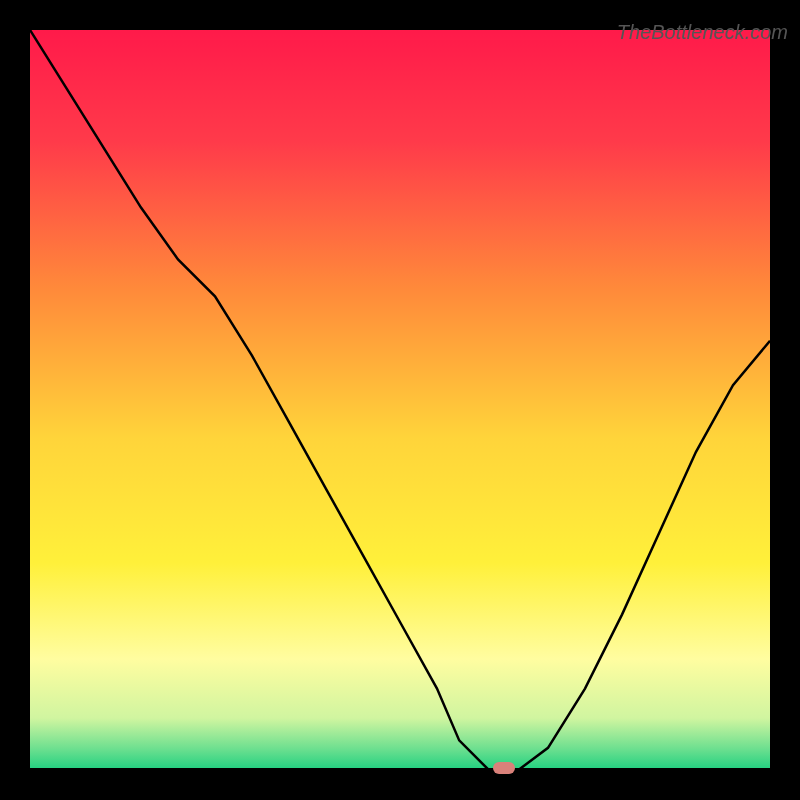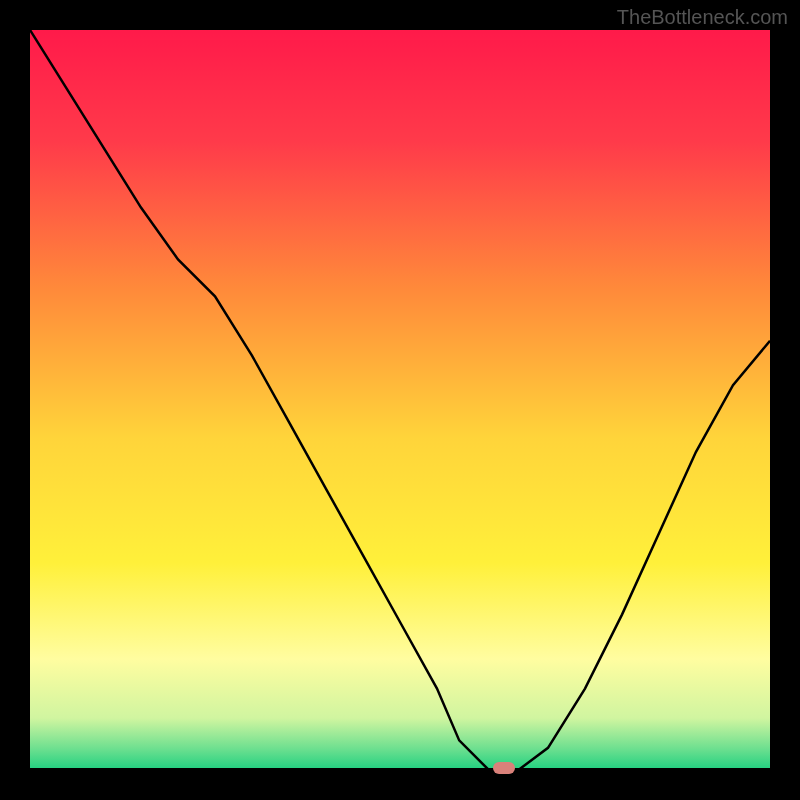--- a/index.html
+++ b/index.html
@@ -12,26 +12,27 @@
     position: relative;
   }
   .container {
     width: 800px;
     height: 800px;
     position: relative;
     background: #000;
   }
   .watermark {
     position: absolute;
-    top: 6px;
+    top: 21px;
     right: 12px;
     color: #555;
     font-size: 20px;
     font-weight: 500;
     z-index: 10;
+    font-style: italic;
   }
   .plot-area {
     position: absolute;
     left: 30px;
     top: 30px;
     width: 740px;
     height: 740px;
   }
   .gradient-bg {
     position: absolute;

